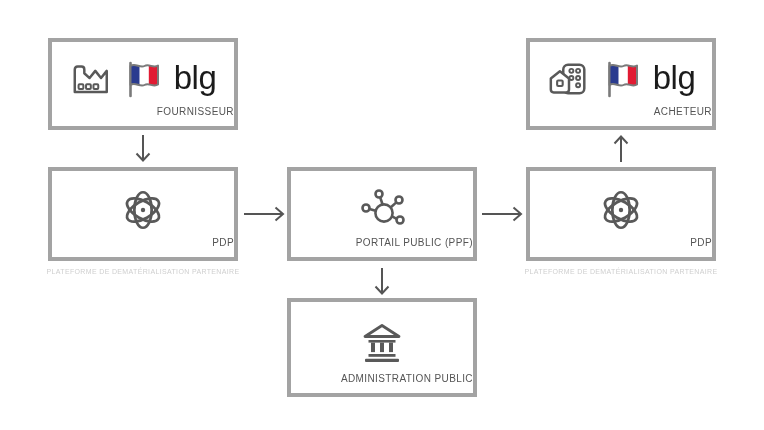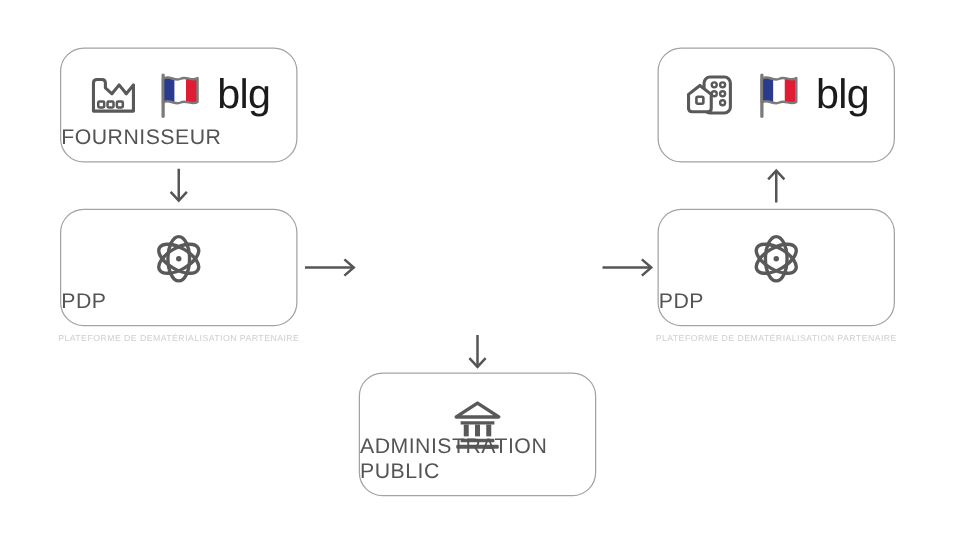--- a/index.html
+++ b/index.html
@@ -1,26 +1,26 @@
 <!DOCTYPE html>
 <html><head>
 <meta charset="utf-8">
 <style>
   html,body{margin:0;padding:0;background:#fff;}
   .canvas{
     position:relative;width:764px;height:430px;background:#ffffff;
     font-family:"Liberation Sans",sans-serif;overflow:hidden;
   }
   .node{
-    position:absolute;background:#fff;border:1px solid #a3a3a3;border-radius:19px;
+    position:absolute;background:#fff;border:4px solid #a3a3a3;border-radius:0;
     box-sizing:border-box;
   }
   .node .label{
-    position:absolute;left:0;right:0;bottom:9px;text-align:left;
-    font-size:17px;letter-spacing:.4px;color:#545454;
+    position:absolute;left:0;right:0;bottom:9px;text-align:right;
+    font-size:10px;letter-spacing:.4px;color:#545454;
   }
   .icons-row{
     position:absolute;left:0;right:0;top:11px;height:52px;
     display:flex;align-items:center;justify-content:center;gap:11px;
   }
   .icon-center{
     position:absolute;left:0;right:0;top:13px;height:52px;
     display:flex;align-items:center;justify-content:center;
   }
   .blg{
@@ -88,36 +88,55 @@
         <line x1="7.5" y1="5" x2="7.5" y2="38" stroke="#7a7a7a" stroke-width="2.6" stroke-linecap="round"></line>
         <g clip-path="url(#flagB)">
           <rect x="7" y="3" width="9.7" height="28" fill="#2a3b8f"></rect>
           <rect x="16.7" y="3" width="9.1" height="28" fill="#ffffff"></rect>
           <rect x="25.8" y="3" width="9.8" height="28" fill="#e11b33"></rect>
         </g>
         <path d="M7.5 8 C12 4.5 17 10.5 21.5 8 C26 5.5 30.5 10.5 35 7.5 L35 26.5 C30.5 29.5 26 24.5 21.5 27 C17 29.5 12 23.5 7.5 27 Z" fill="none" stroke="#7a7a7a" stroke-width="2" stroke-linejoin="round"></path>
       </svg>
       <span class="blg">blg</span>
     </div>
+    <div class="label">ACHETEUR</div>
   </div>
 
   <div class="node" style="left:48px;top:167px;width:190px;height:94px">
     <div class="icon-center">
       <svg width="48" height="48" viewBox="0 0 46 46">
         <g stroke="#595959" stroke-width="2.6" fill="none">
           <ellipse cx="23" cy="23" rx="8.3" ry="17"></ellipse>
           <ellipse cx="23" cy="23" rx="8.3" ry="17" transform="rotate(60 23 23)"></ellipse>
           <ellipse cx="23" cy="23" rx="8.3" ry="17" transform="rotate(-60 23 23)"></ellipse>
         </g>
         <circle cx="23" cy="23" r="2.1" fill="#595959"></circle>
       </svg>
     </div>
     <div class="label">PDP</div>
   </div>
 
+  <div class="node" style="left:287px;top:167px;width:190px;height:94px">
+    <div class="icon-center">
+      <svg width="58" height="48" viewBox="0 0 58 48">
+        <g stroke="#595959" stroke-width="2.6" fill="none">
+          <circle cx="31" cy="27" r="8.6"></circle>
+          <circle cx="13" cy="22" r="3.5"></circle>
+          <circle cx="26" cy="8" r="3.5"></circle>
+          <circle cx="46" cy="14" r="3.5"></circle>
+          <circle cx="47" cy="34" r="3.5"></circle>
+          <line x1="16.5" y1="22.9" x2="22.6" y2="24.8"></line>
+          <line x1="27.2" y1="11.3" x2="29.6" y2="18.5"></line>
+          <line x1="43.3" y1="16.4" x2="37.6" y2="21.5"></line>
+          <line x1="43.6" y1="32.8" x2="39.1" y2="30.4"></line>
+        </g>
+      </svg>
+    </div>
+    <div class="label">PORTAIL PUBLIC (PPF)</div>
+  </div>
 
   <div class="node" style="left:526px;top:167px;width:190px;height:94px">
     <div class="icon-center">
       <svg width="48" height="48" viewBox="0 0 46 46">
         <g stroke="#595959" stroke-width="2.6" fill="none">
           <ellipse cx="23" cy="23" rx="8.3" ry="17"></ellipse>
           <ellipse cx="23" cy="23" rx="8.3" ry="17" transform="rotate(60 23 23)"></ellipse>
           <ellipse cx="23" cy="23" rx="8.3" ry="17" transform="rotate(-60 23 23)"></ellipse>
         </g>
         <circle cx="23" cy="23" r="2.1" fill="#595959"></circle>

